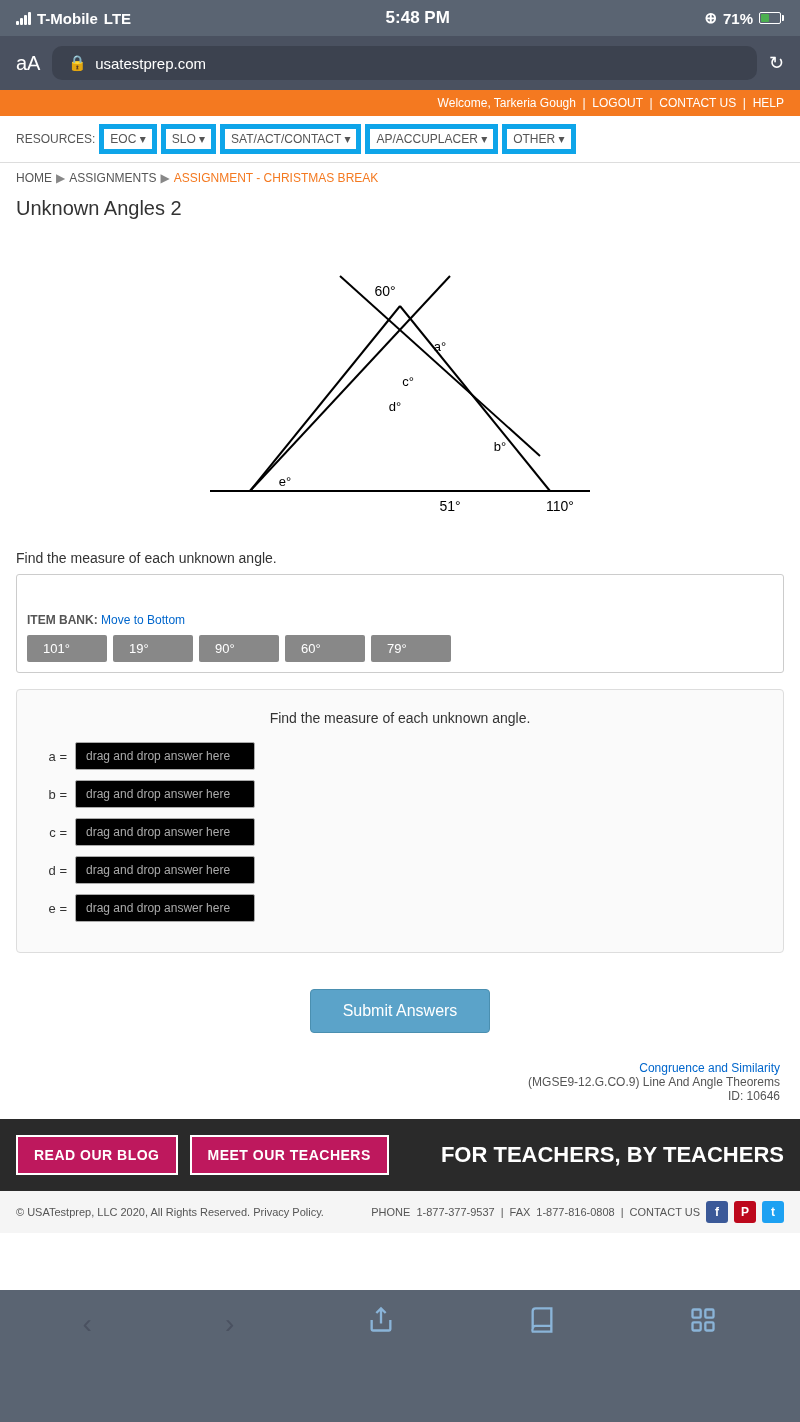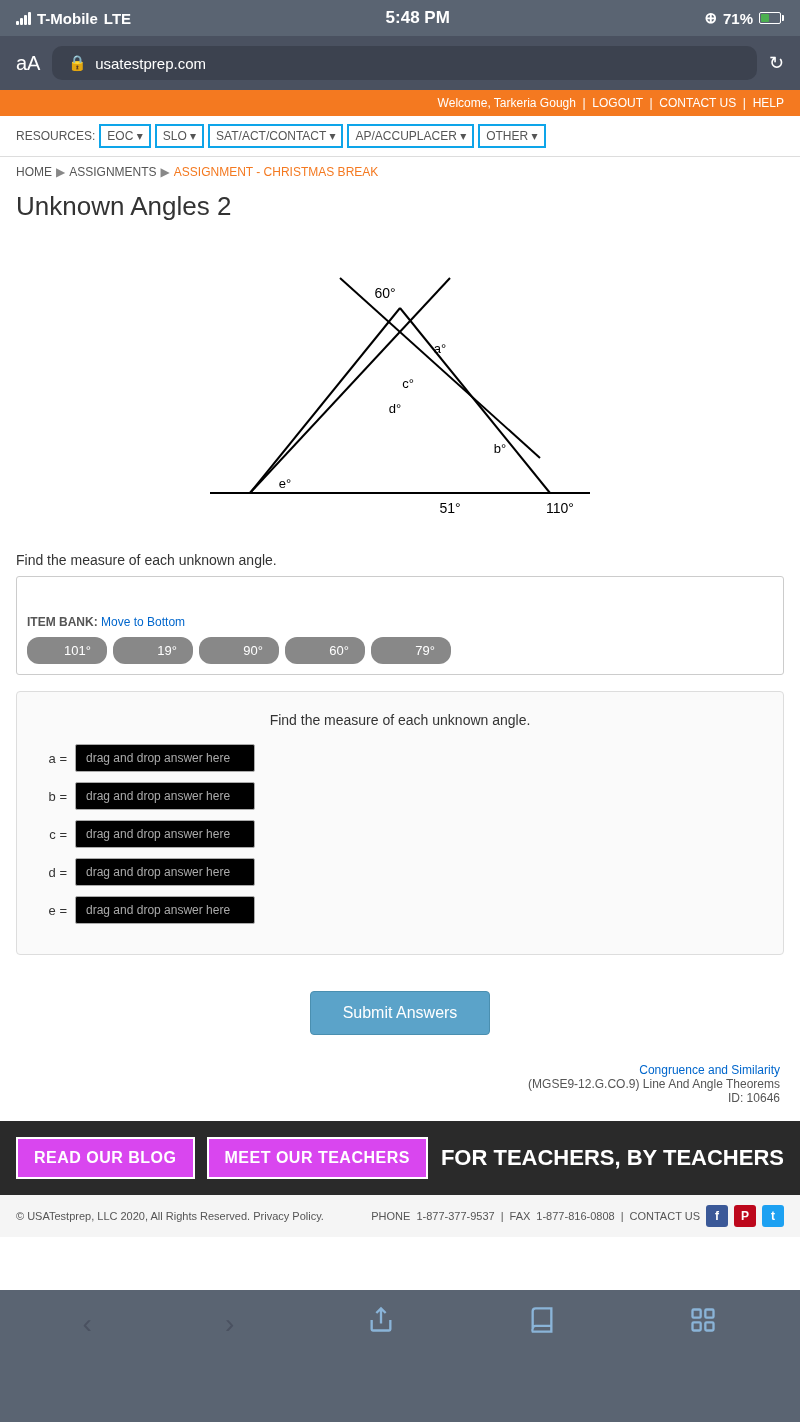--- a/index.html
+++ b/index.html
@@ -75,21 +75,21 @@
     }
     .logo-usa { color: #003087; font-weight: 900; font-size: 22px; }
     .logo-test { color: #f47920; font-weight: 900; font-size: 18px; }
     .logo-prep { color: #003087; font-weight: 900; font-size: 18px; }
     .logo-tagline { color: #003087; font-size: 10px; display: block; text-align: center; }
     .nav-links { font-size: 12px; color: #555; display: flex; align-items: center; gap: 4px; flex-wrap: wrap; }
     .nav-links span { color: #555; }
     .nav-dropdown {
       display: inline-flex; align-items: center; gap: 2px;
       padding: 3px 6px;
-      border: 2px solid #0ea5e9;
+      border: 5px solid #0ea5e9;
       cursor: pointer;
       font-size: 12px;
       color: #333;
     }
 
     
     .breadcrumb {
       padding: 8px 16px;
       font-size: 12px;
       color: #888;
@@ -97,21 +97,21 @@
       align-items: center;
       gap: 4px;
     }
     .breadcrumb a { color: #555; text-decoration: none; }
     .breadcrumb .current { color: #f47920; }
     .breadcrumb .sep { color: #888; }
 
     
     .page-title {
       padding: 4px 16px 16px;
-      font-size: 26px;
+      font-size: 20px;
       font-weight: normal;
       color: #333;
     }
 
     
     .diagram-container {
       padding: 10px 16px;
       display: flex;
       justify-content: center;
     }
@@ -141,25 +141,25 @@
     .item-bank-header a { color: #0066cc; text-decoration: none; font-weight: normal; text-transform: none; }
     .drag-items {
       display: flex;
       flex-wrap: wrap;
       gap: 6px;
     }
     .drag-item {
       background: #888;
       color: white;
       padding: 6px 16px;
-      border-radius: 12px;
+      border-radius: 2px;
       font-size: 13px;
       cursor: grab;
       min-width: 80px;
-      text-align: right;
+      text-align: left;
     }
 
     
     .answer-section {
       margin: 16px;
       border: 1px solid #ddd;
       border-radius: 4px;
       padding: 20px;
       background: #fafafa;
     }
@@ -217,25 +217,25 @@
 
     
     .footer-cta {
       background: #2a2a2a;
       padding: 16px;
       display: flex;
       align-items: center;
       gap: 12px;
     }
     .footer-btn {
-      background: #d946ef;
+      background: #be185d;
       color: white;
       border: 2px solid white;
       padding: 10px 16px;
-      font-size: 16px;
+      font-size: 14px;
       font-weight: bold;
       cursor: pointer;
       text-transform: uppercase;
       letter-spacing: 0.5px;
     }
     .footer-tagline {
       color: white;
       font-size: 22px;
       font-weight: bold;
       margin-left: auto;

